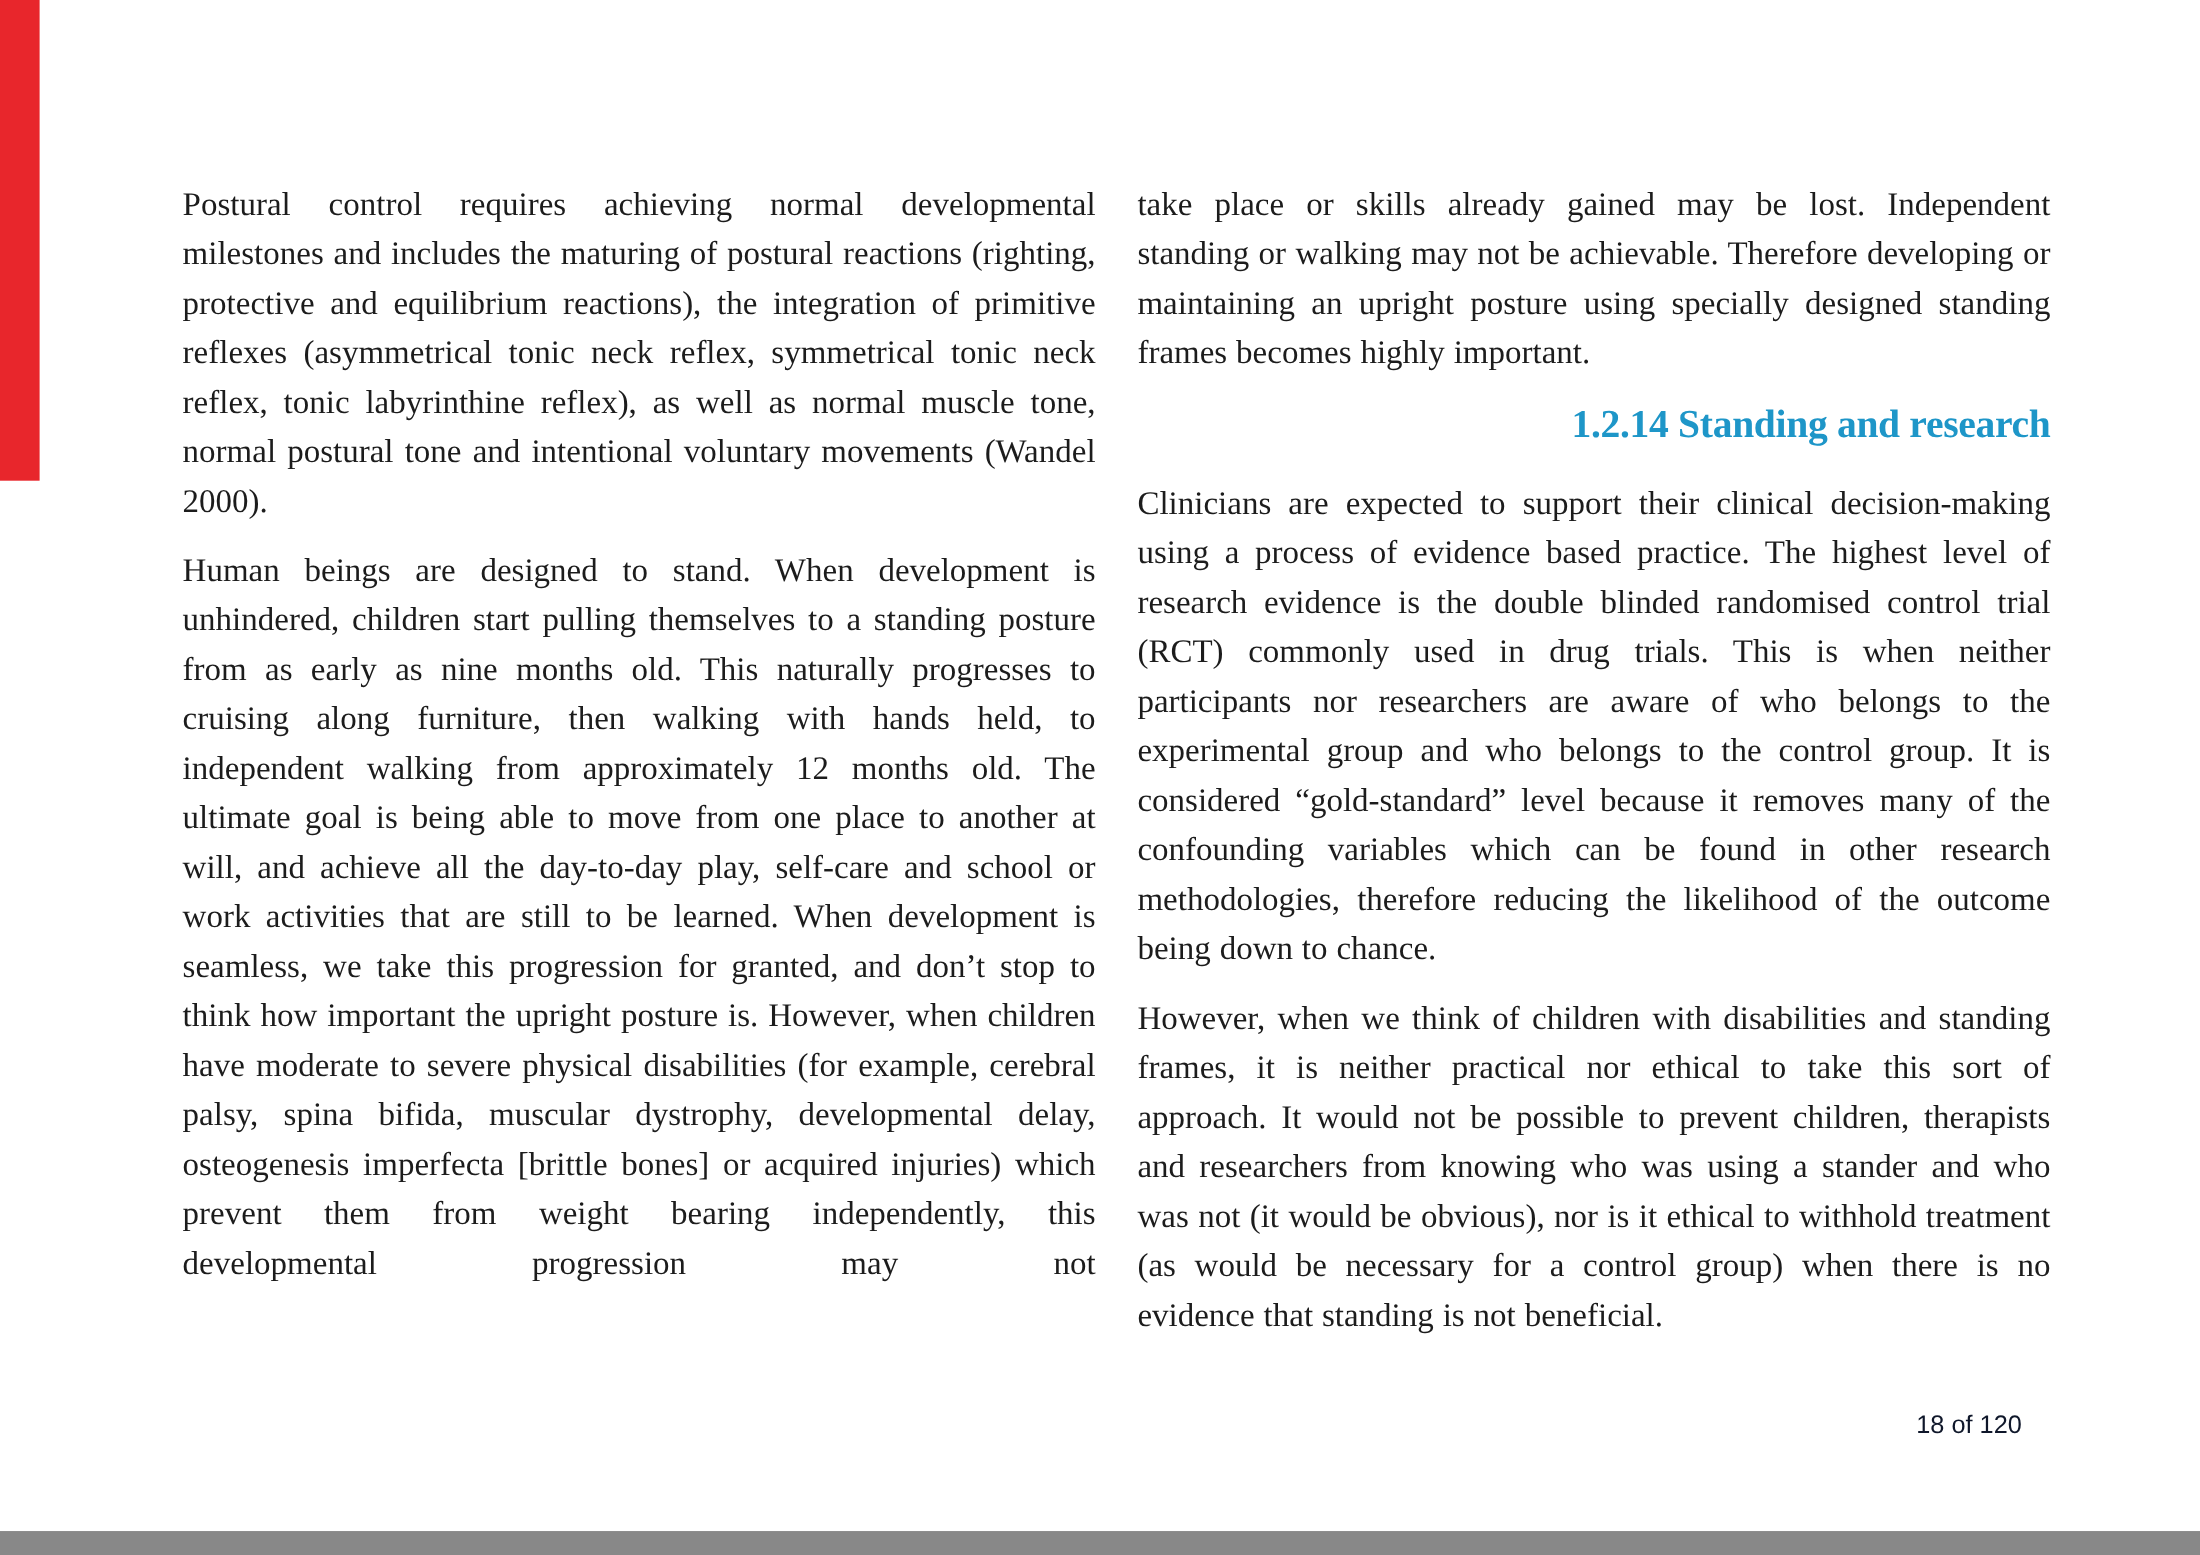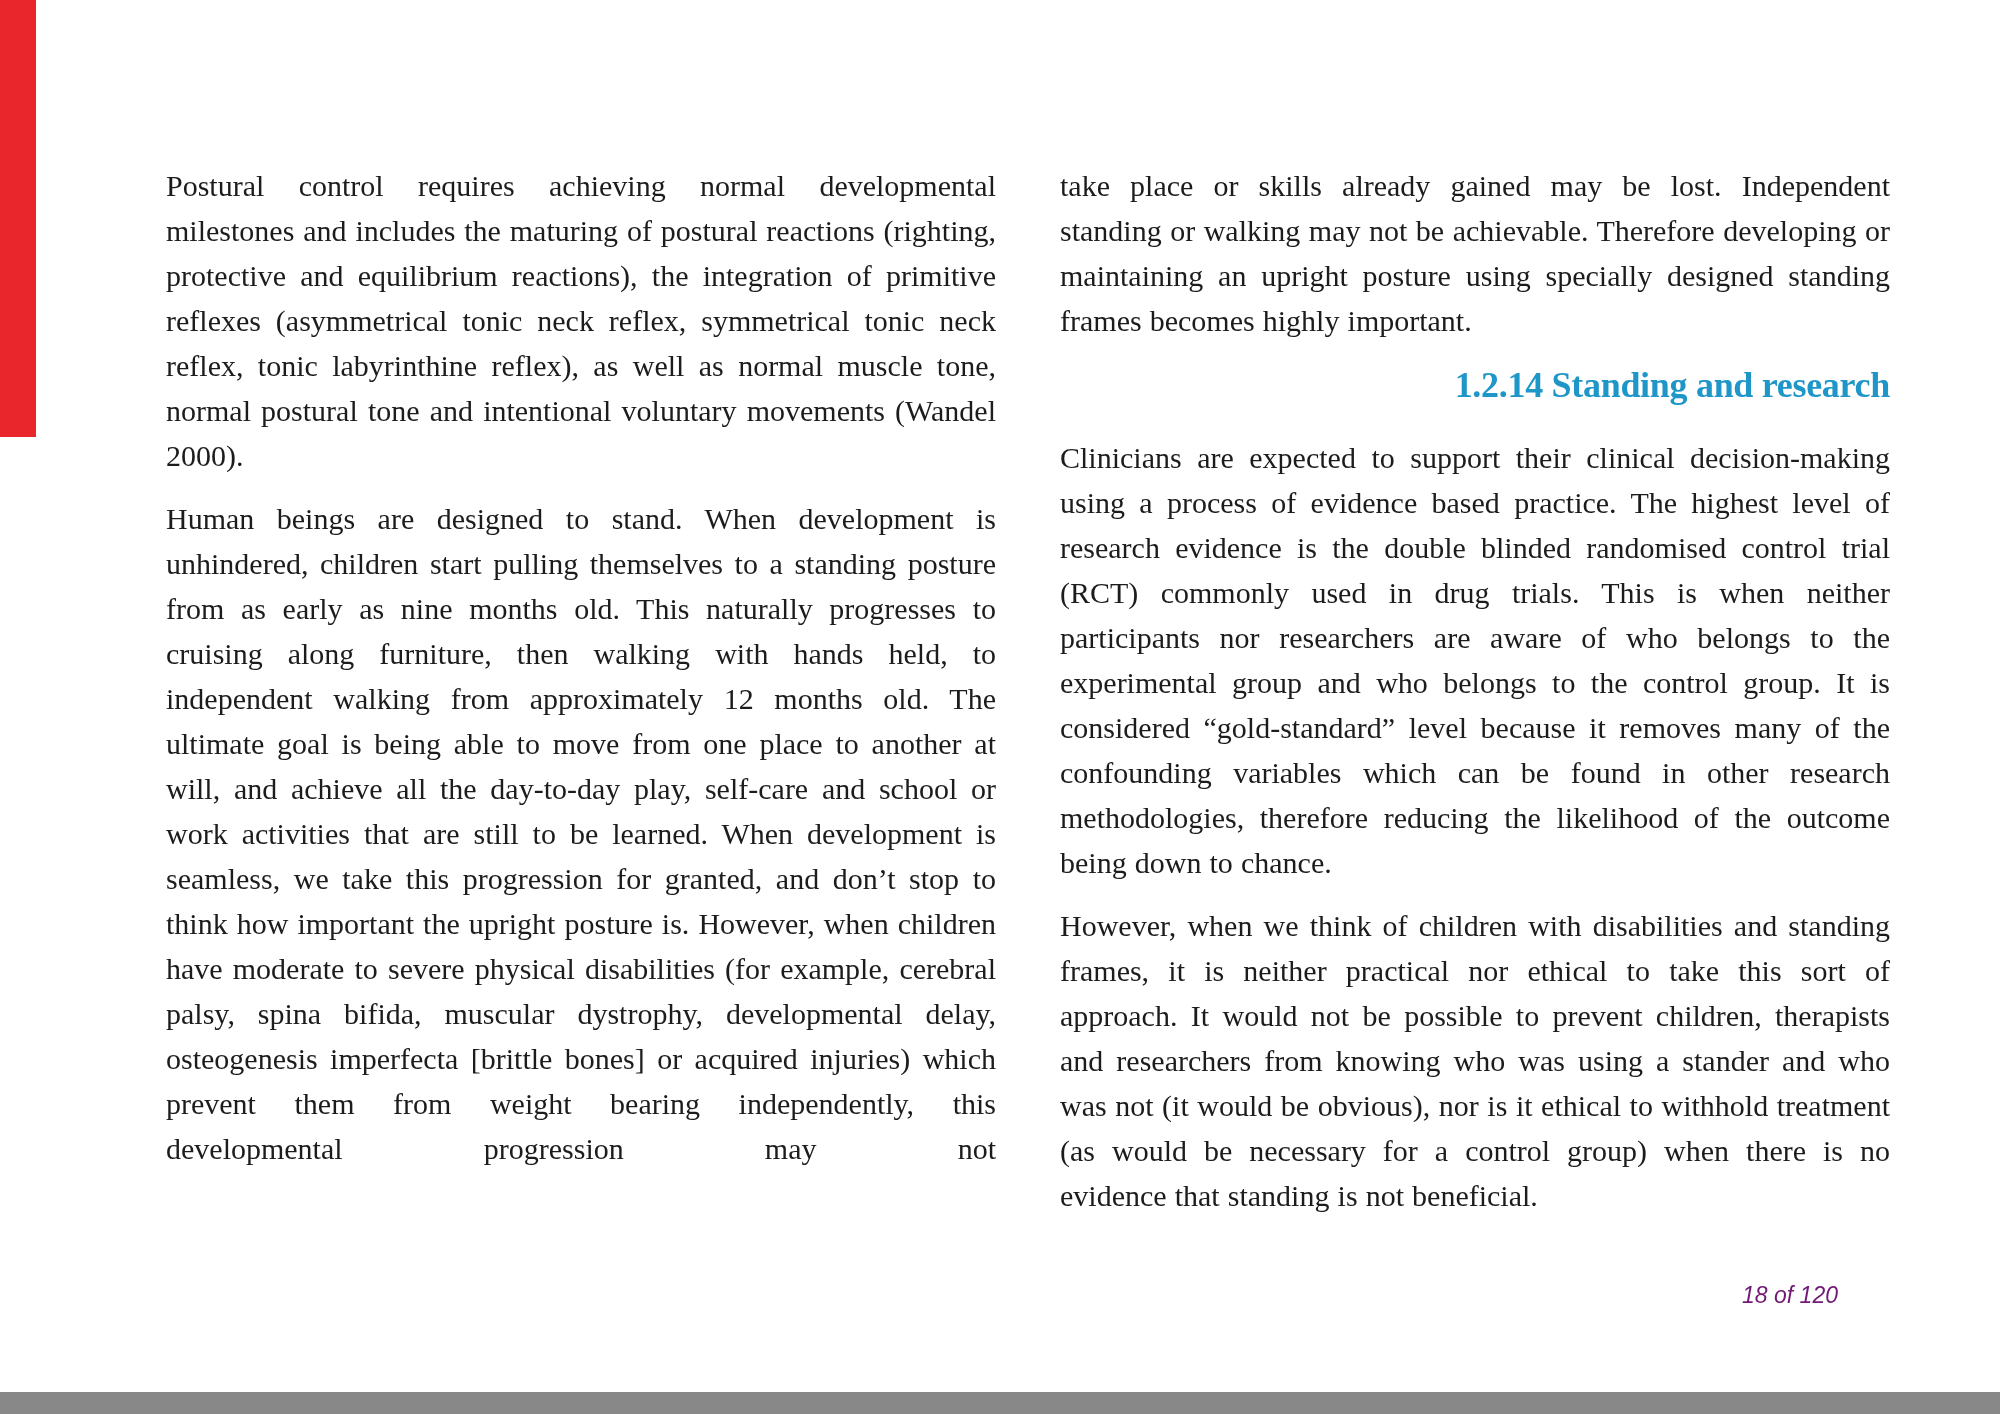--- a/index.html
+++ b/index.html
@@ -22,21 +22,21 @@
   .col {
     position: absolute;
     top: 163px;
     width: 830px;
     text-align: justify;
     font-size: 30px;
     line-height: 45px;
     color: #1c1c1c;
   }
   .col-left  { left: 166px; }
-  .col-right { left: 1034px; margin-left: 26px; }
+  .col-right { left: 1034px; }
   .col p {
     margin: 0 0 18px 0;
     word-spacing: 0.02em;
   }
   .col p.continued { text-align-last: justify; }
   .col h2 {
     font-family: "Liberation Serif", serif;
     font-weight: bold;
     font-size: 36px;
     line-height: 48px;
@@ -66,15 +66,15 @@
     <p class="continued">Human beings are designed to stand. When development is unhindered, children start pulling themselves to a standing posture from as early as nine months old. This naturally progresses to cruising along furniture, then walking with hands held, to independent walking from approximately 12 months old. The ultimate goal is being able to move from one place to another at will, and achieve all the day-to-day play, self-care and school or work activities that are still to be learned. When development is seamless, we take this progression for granted, and don’t stop to think how important the upright posture is. However, when children have moderate to severe physical disabilities (for example, cerebral palsy, spina bifida, muscular dystrophy, developmental delay, osteogenesis imperfecta [brittle bones] or acquired injuries) which prevent them from weight bearing independently, this developmental progression may not</p>
   </div>
 
   <div class="col col-right" style="color: rgb(28, 28, 28);">
     <p>take place or skills already gained may be lost. Independent standing or walking may not be achievable. Therefore developing or maintaining an upright posture using specially designed standing frames becomes highly important.</p>
     <h2 style="color: rgb(30, 150, 200);">1.2.14 Standing and research</h2>
     <p>Clinicians are expected to support their clinical decision-making using a process of evidence based practice. The highest level of research evidence is the double blinded randomised control trial (RCT) commonly used in drug trials. This is when neither participants nor researchers are aware of who belongs to the experimental group and who belongs to the control group. It is considered “gold-standard” level because it removes many of the confounding variables which can be found in other research methodologies, therefore reducing the likelihood of the outcome being down to chance.</p>
     <p>However, when we think of children with disabilities and standing frames, it is neither practical nor ethical to take this sort of approach. It would not be possible to prevent children, therapists and researchers from knowing who was using a stander and who was not (it would be obvious), nor is it ethical to withhold treatment (as would be necessary for a control group) when there is no evidence that standing is not beneficial.</p>
   </div>
 
-  <div class="page-number" style="color: #701a75; font-style: italic;">18 of 120</div>
+  <div class="page-number" style="color: #0f172a;">18 of 120</div>
 
 </div>
 
 </body></html>

